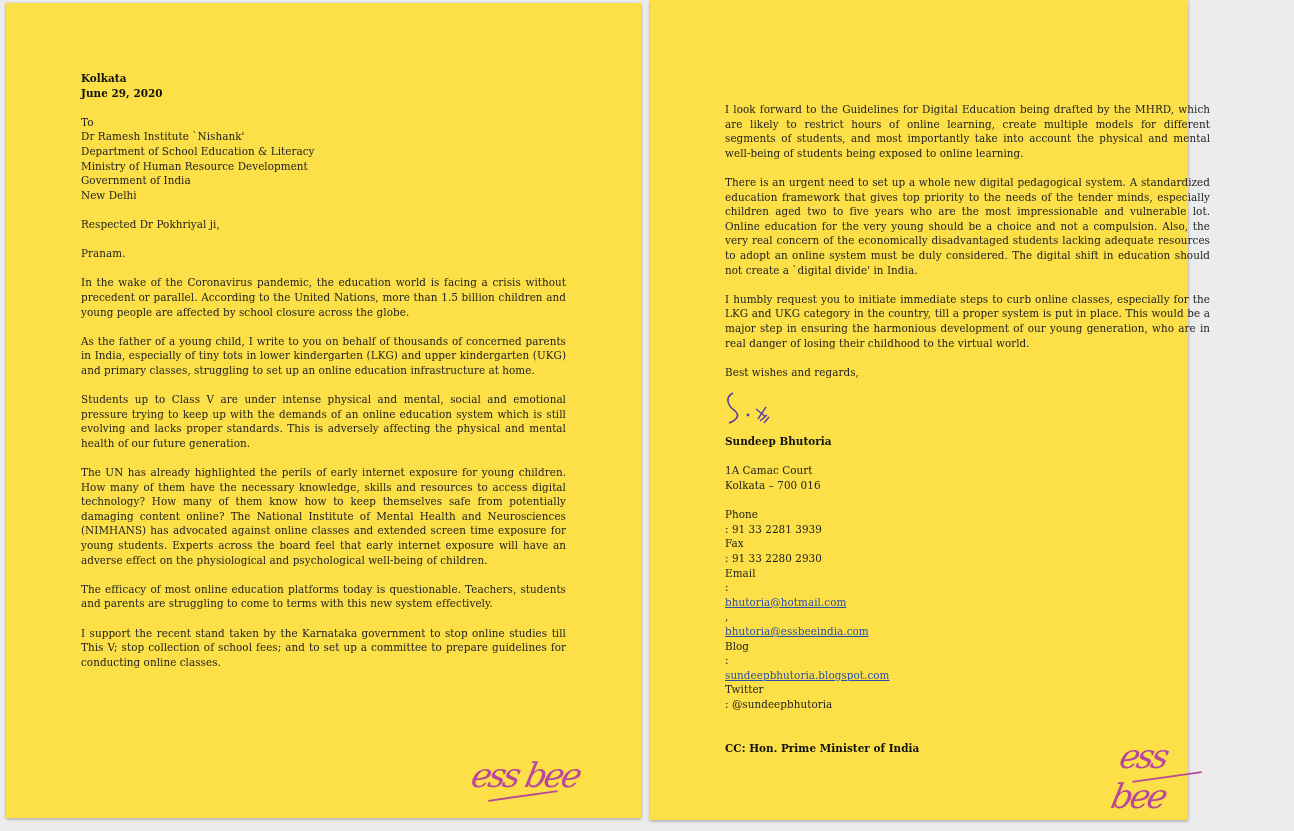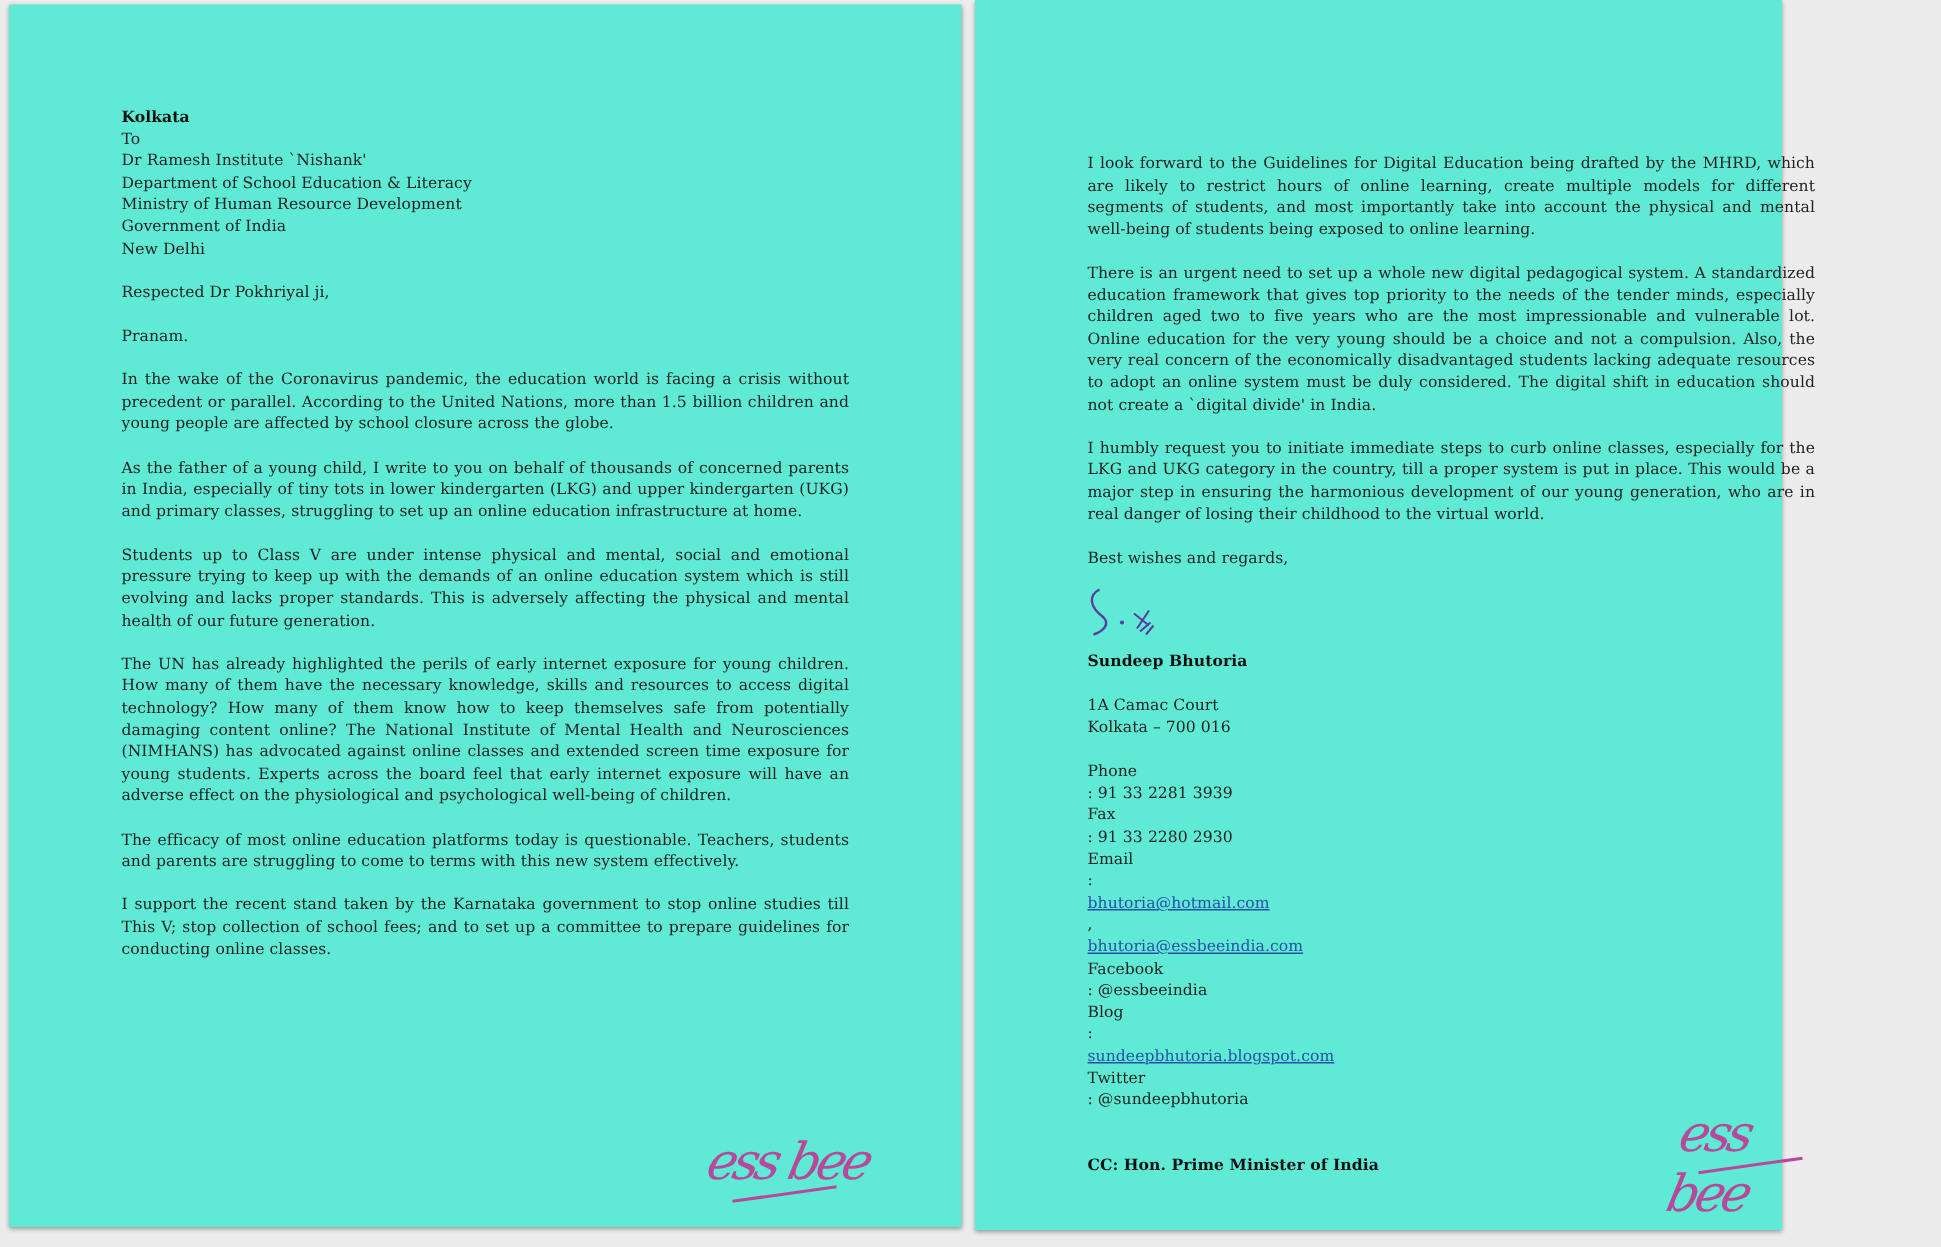--- a/index.html
+++ b/index.html
@@ -4,21 +4,21 @@
 <style>
   html, body { margin:0; padding:0; }
   body {
     width:1294px; height:831px; overflow:hidden;
     background:#ececec;
     position:relative;
     font-family: "DejaVu Serif", "Liberation Serif", serif;
     color:#222;
   }
   .page {
-    position:absolute; background:#5eead4;
+    position:absolute; background:#fde047;
     box-shadow: 0 1px 3px rgba(0,0,0,0.35);
   }
   #page1 { left:6px; top:3px; width:635px; height:815px; }
   #page2 { left:650px; top:0px; width:538px; height:820px; }
   .content {
     position:absolute; left:75px; width:485px;
     font-size:10.4px; line-height:14.6px; letter-spacing:0.05px;
   }
   .bold { font-weight:bold; color:#111; }
   .line { white-space:nowrap; }
@@ -36,20 +36,21 @@
     position:absolute; height:2px; background:#b8489a; transform:rotate(-8deg);
   }
   .sig { position:absolute; }
 </style>
 </head>
 <body>
 
 <div class="page" id="page1">
   <div class="content" style="top:68px;">
     <div class="line bold">Kolkata</div>
+    <div class="line bold block">June 29, 2020</div>
 
     <div class="line">To</div>
     <div class="block">
       <div class="line">Dr Ramesh Institute `Nishank'</div>
       <div class="line">Department of School Education &amp; Literacy</div>
       <div class="line">Ministry of Human Resource Development</div>
       <div class="line">Government of India</div>
       <div class="line">New Delhi</div>
     </div>
 
@@ -101,24 +102,20 @@
         <span>: 91 33 2280 2930</span>
       </div>
       <div class="contact-row">
         <span class="contact-label">Email</span>
         <span style="white-space:pre">: </span>
         <a class="link">bhutoria@hotmail.com</a>
         <span style="white-space:pre">, </span>
         <a class="link">bhutoria@essbeeindia.com</a>
       </div>
       <div class="contact-row">
-        <span class="contact-label">Facebook</span>
-        <span>: @essbeeindia</span>
-      </div>
-      <div class="contact-row">
         <span class="contact-label">Blog</span>
         <span style="white-space:pre">: </span>
         <a class="link">sundeepbhutoria.blogspot.com</a>
       </div>
       <div class="contact-row">
         <span class="contact-label">Twitter</span>
         <span>: @sundeepbhutoria</span>
       </div>
     </div>
 

